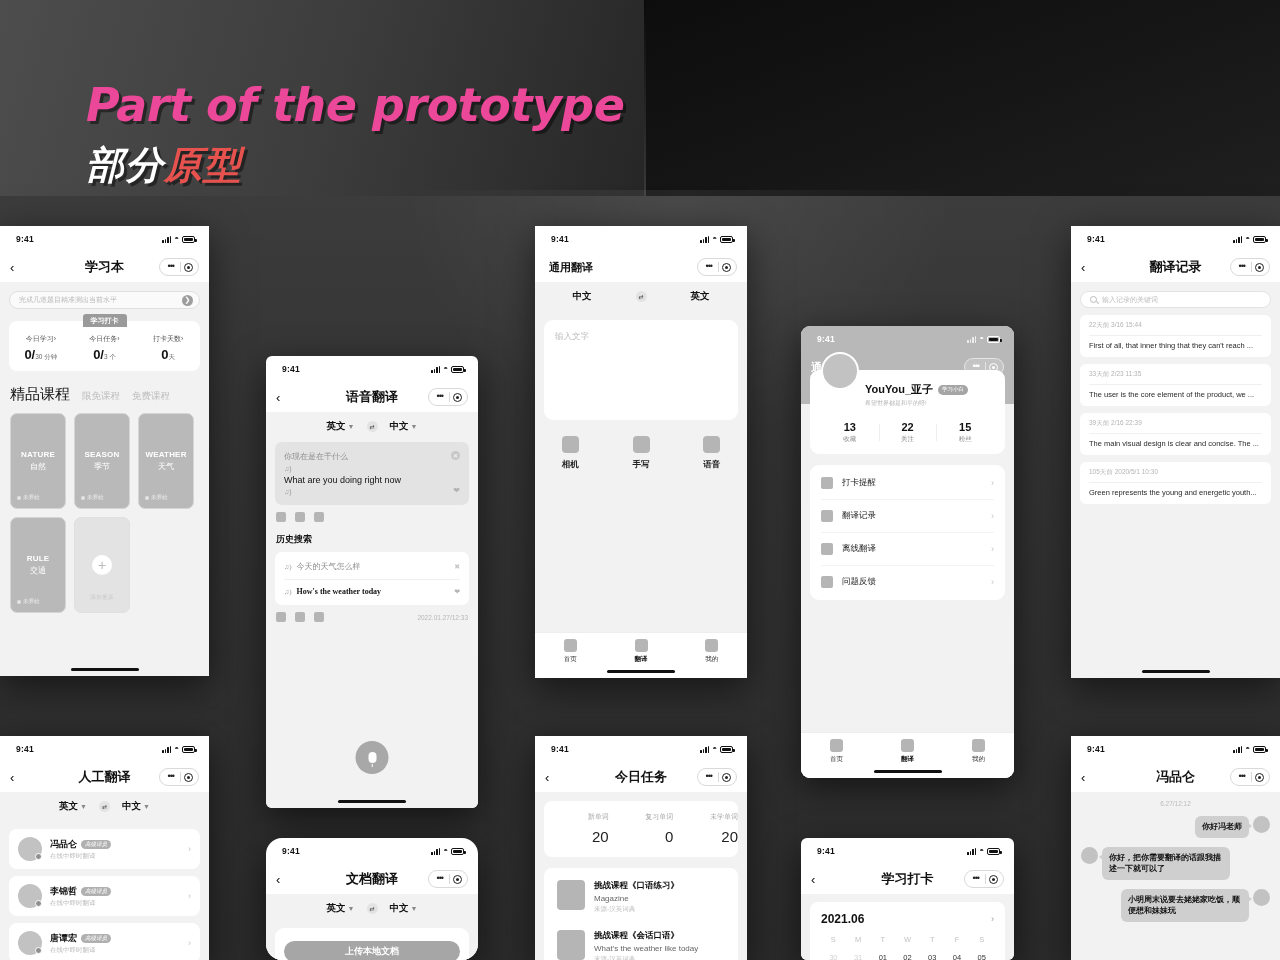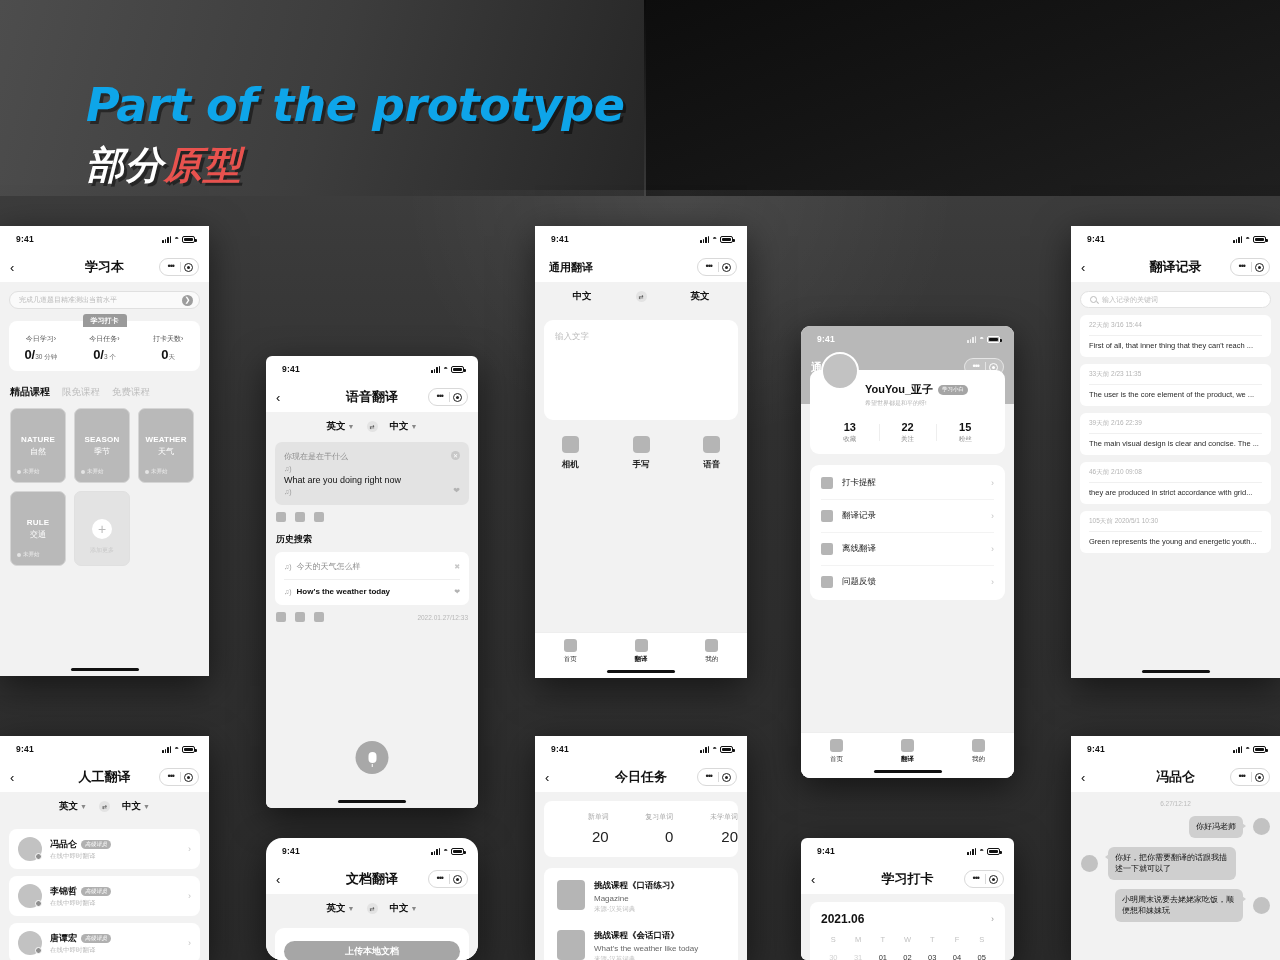--- a/index.html
+++ b/index.html
@@ -23,21 +23,21 @@
     background: linear-gradient(180deg,#0a0a0a,#3a3a3a); }
   #backdrop-floor { position:absolute; left:0; top:196px; width:1280px; height:764px;
     background: linear-gradient(180deg,#3c3c3c 0%, #333 30%, #2b2b2b 100%); }
   #backdrop-floor-glow { position:absolute; left:400px; top:190px; width:560px; height:260px;
     background: radial-gradient(ellipse at 50% 0%, rgba(255,255,255,.07), rgba(255,255,255,0) 70%); }
 
   
   #title-block { position:absolute; left:86px; top:78px; z-index:5; }
   #title-en {
     font-family:"DejaVu Sans","Liberation Sans",sans-serif;
-    font-size:46px; font-weight:700; font-style:italic; color:#0ea5e9;
+    font-size:46px; font-weight:700; font-style:italic; color:#ec4899;
     letter-spacing:-0.5px; text-shadow:3px 3px 0 rgba(0,0,0,.45);text-align:center;
   }
   #title-cn { margin-top:8px; font-size:38px; font-weight:700; font-style:italic;
     letter-spacing:1px; text-shadow:3px 3px 0 rgba(0,0,0,.45); }
   .t-cn-a { color:#ffffff; }
   .t-cn-b { color:#e8524e; }
 
   
   .phone { position:absolute; background:#ffffff; overflow:hidden;
     box-shadow:0 10px 34px rgba(0,0,0,.55); z-index:4;
@@ -101,23 +101,23 @@
   #p1-stat { margin:12px 9px 0; background:#fff; border-radius:8px; padding:13px 0 9px;
     display:flex; position:relative; }
   #p1-badge { position:absolute; left:50%; top:-7px; transform:translateX(-50%);
     background:#9a9a9a; color:#fff; font-size:7px; padding:1.5px 8px; border-radius:3px 3px 0 0; font-weight:600; }
   .statcol { flex:1; text-align:center; }
   .statcol .lbl { font-size:7px; color:#5a5a5a; }
   .statcol .num { font-size:13px; font-weight:700; color:#111; margin-top:3px; }
   .statcol .num small { font-size:6.5px; font-weight:400; color:#666; }
   #p1-tabs { display:flex; align-items:baseline; gap:12px; margin:14px 0 0 10px; }
   #p1-tabs .t { font-size:9.5px; color:#bdbdbd; }
-  #p1-tabs .t.active { color:#111; font-weight:700; font-size:10px; }
+  #p1-tabs .t.active { color:#111; font-weight:400; font-size:15px; }
   #p1-grid { display:flex; flex-wrap:wrap; gap:8px; margin:9px 0 0 10px; }
-  .course { width:56px; height:75px; border-radius:7px; border:1.5px solid #d5d5d5;
+  .course { width:56px; height:96px; border-radius:7px; border:1.5px solid #d5d5d5;
     background:#b9b9b9; padding:3px; display:flex; }
   .course-in { flex:1; border-radius:5px; background:#b9b9b9; position:relative;
     display:flex; flex-direction:column; align-items:center; justify-content:center; }
   .course-in .en { font-size:8px; font-weight:700; color:#fff; letter-spacing:.2px; }
   .course-in .cn { font-size:8px; color:#fff; margin-top:2px; }
   .course-in .st { position:absolute; left:3px; bottom:4px; display:flex; align-items:center; gap:2px;
     font-size:5.5px; color:#efefef; }
   .course-in .st .dot { width:4px;height:4px;border-radius:50%;background:#e4e4e4; }
   .course.add { background:#e3e3e3; border-color:#e0e0e0; }
   .course.add .course-in { background:#e3e3e3; }
@@ -130,21 +130,21 @@
   #p2-res { margin:0 9px; background:#e3e3e3; border-radius:7px; padding:9px 9px 10px; position:relative; }
   #p2-res .src { font-size:8px; color:#8d8d8d; }
   #p2-res .dst { font-size:9px; color:#111; font-weight:400; margin-top:3px; }
   .spk { font-size:7px; color:#9a9a9a; margin-top:3px; display:block; }
   .xmark { position:absolute; right:9px; top:9px; width:9px;height:9px;border-radius:50%;
     background:#c8c8c8; color:#fff; font-size:6px; display:flex;align-items:center;justify-content:center; }
   .heart { position:absolute; right:9px; bottom:10px; font-size:8px; color:#b3b3b3; }
   .minirow { display:flex; gap:9px; margin:7px 0 0 10px; }
   .minirow .ph-blk { width:10px; height:10px; }
   #p2-hist-title { font-size:9px; font-weight:700; color:#111; margin:11px 0 6px 10px; }
-  #p2-hist { margin:0 9px; background:#fff; border-radius:7px; padding:2px 9px; }
+  #p2-hist { margin:0 9px; background:#fff; border-radius:7px; padding:2px 9px;font-family:Liberation Serif, serif; }
   .histrow { display:flex; align-items:center; gap:5px; padding:7px 0; position:relative; }
   .histrow + .histrow { border-top:1px solid #efefef; }
   .histrow .tx { font-size:8px; color:#8d8d8d; flex:1; }
   .histrow.b .tx { color:#111; font-weight:600; }
   .histrow .ic { font-size:7px; color:#9a9a9a; }
   .histrow .end { font-size:7px; }
   #p2-foot { display:flex; align-items:center; margin:7px 10px 0; }
   #p2-foot .stamp { margin-left:auto; font-size:6.5px; color:#b8b8b8; }
   #p2-mic { position:absolute; left:50%; bottom:34px; transform:translateX(-50%);
     width:33px; height:33px; border-radius:50%; background:#a8a8a8;
@@ -244,21 +244,21 @@
   #p9-cal .ym { font-size:12px; font-weight:700; color:#111; }
   #p9-cal .nx { margin-left:auto; font-size:9px; color:#9a9a9a; }
   #p9-cal .wk, #p9-cal .dy { display:flex; margin-top:9px; }
   #p9-cal .wk div, #p9-cal .dy div { flex:1; text-align:center; font-size:7.5px; color:#c2c2c2; }
   #p9-cal .dy div { color:#333; }
   #p9-cal .dy div.mut { color:#d2d2d2; }
 
   
   #p10 { left:1071px; top:736px; width:209px; height:224px; }
   #p10-date { text-align:center; font-size:6.5px; color:#bbb; margin-top:8px; }
-  .msg { display:flex; align-items:center; gap:10px; margin:9px 10px 0; }
+  .msg { display:flex; align-items:flex-start; gap:4px; margin:9px 10px 0;font-weight:bold; }
   .msg.me { flex-direction:row-reverse; }
   .msg .av { width:17px; height:17px; border-radius:50%; background:#c2c2c2; flex:none; }
   .msg .bub { background:#cfcfcf; border-radius:6px; padding:5px 7px; font-size:8px;
     color:#111; max-width:128px; line-height:1.45; position:relative; }
   .msg.me .bub::after{content:"";position:absolute;right:-3px;top:7px;width:0;height:0;
     border-top:3px solid transparent;border-bottom:3px solid transparent;border-left:4px solid #cfcfcf;}
   .msg.you .bub::after{content:"";position:absolute;left:-3px;top:7px;width:0;height:0;
     border-top:3px solid transparent;border-bottom:3px solid transparent;border-right:4px solid #cfcfcf;}
 </style>
 </head>
@@ -636,25 +636,20 @@
       <div class="meta">33天前 2/23 11:35</div>
       <div class="line"></div>
       <div class="txt">The user is the core element of the product, we ...</div>
     </div>
     <div class="rec">
       <div class="meta">39天前 2/16 22:39</div>
       <div class="line"></div>
       <div class="txt">The main visual design is clear and concise. The ...</div>
     </div>
     <div class="rec">
-      <div class="meta">46天前 2/10 09:08</div>
-      <div class="line"></div>
-      <div class="txt">they are produced in strict accordance with grid...</div>
-    </div>
-    <div class="rec">
       <div class="meta">105天前 2020/5/1 10:30</div>
       <div class="line"></div>
       <div class="txt">Green represents the young and energetic youth...</div>
     </div>
   </div>
   <div class="home-ind"></div>
 </div>
 
 <div class="phone" id="p6">
   <div class="statusbar">

